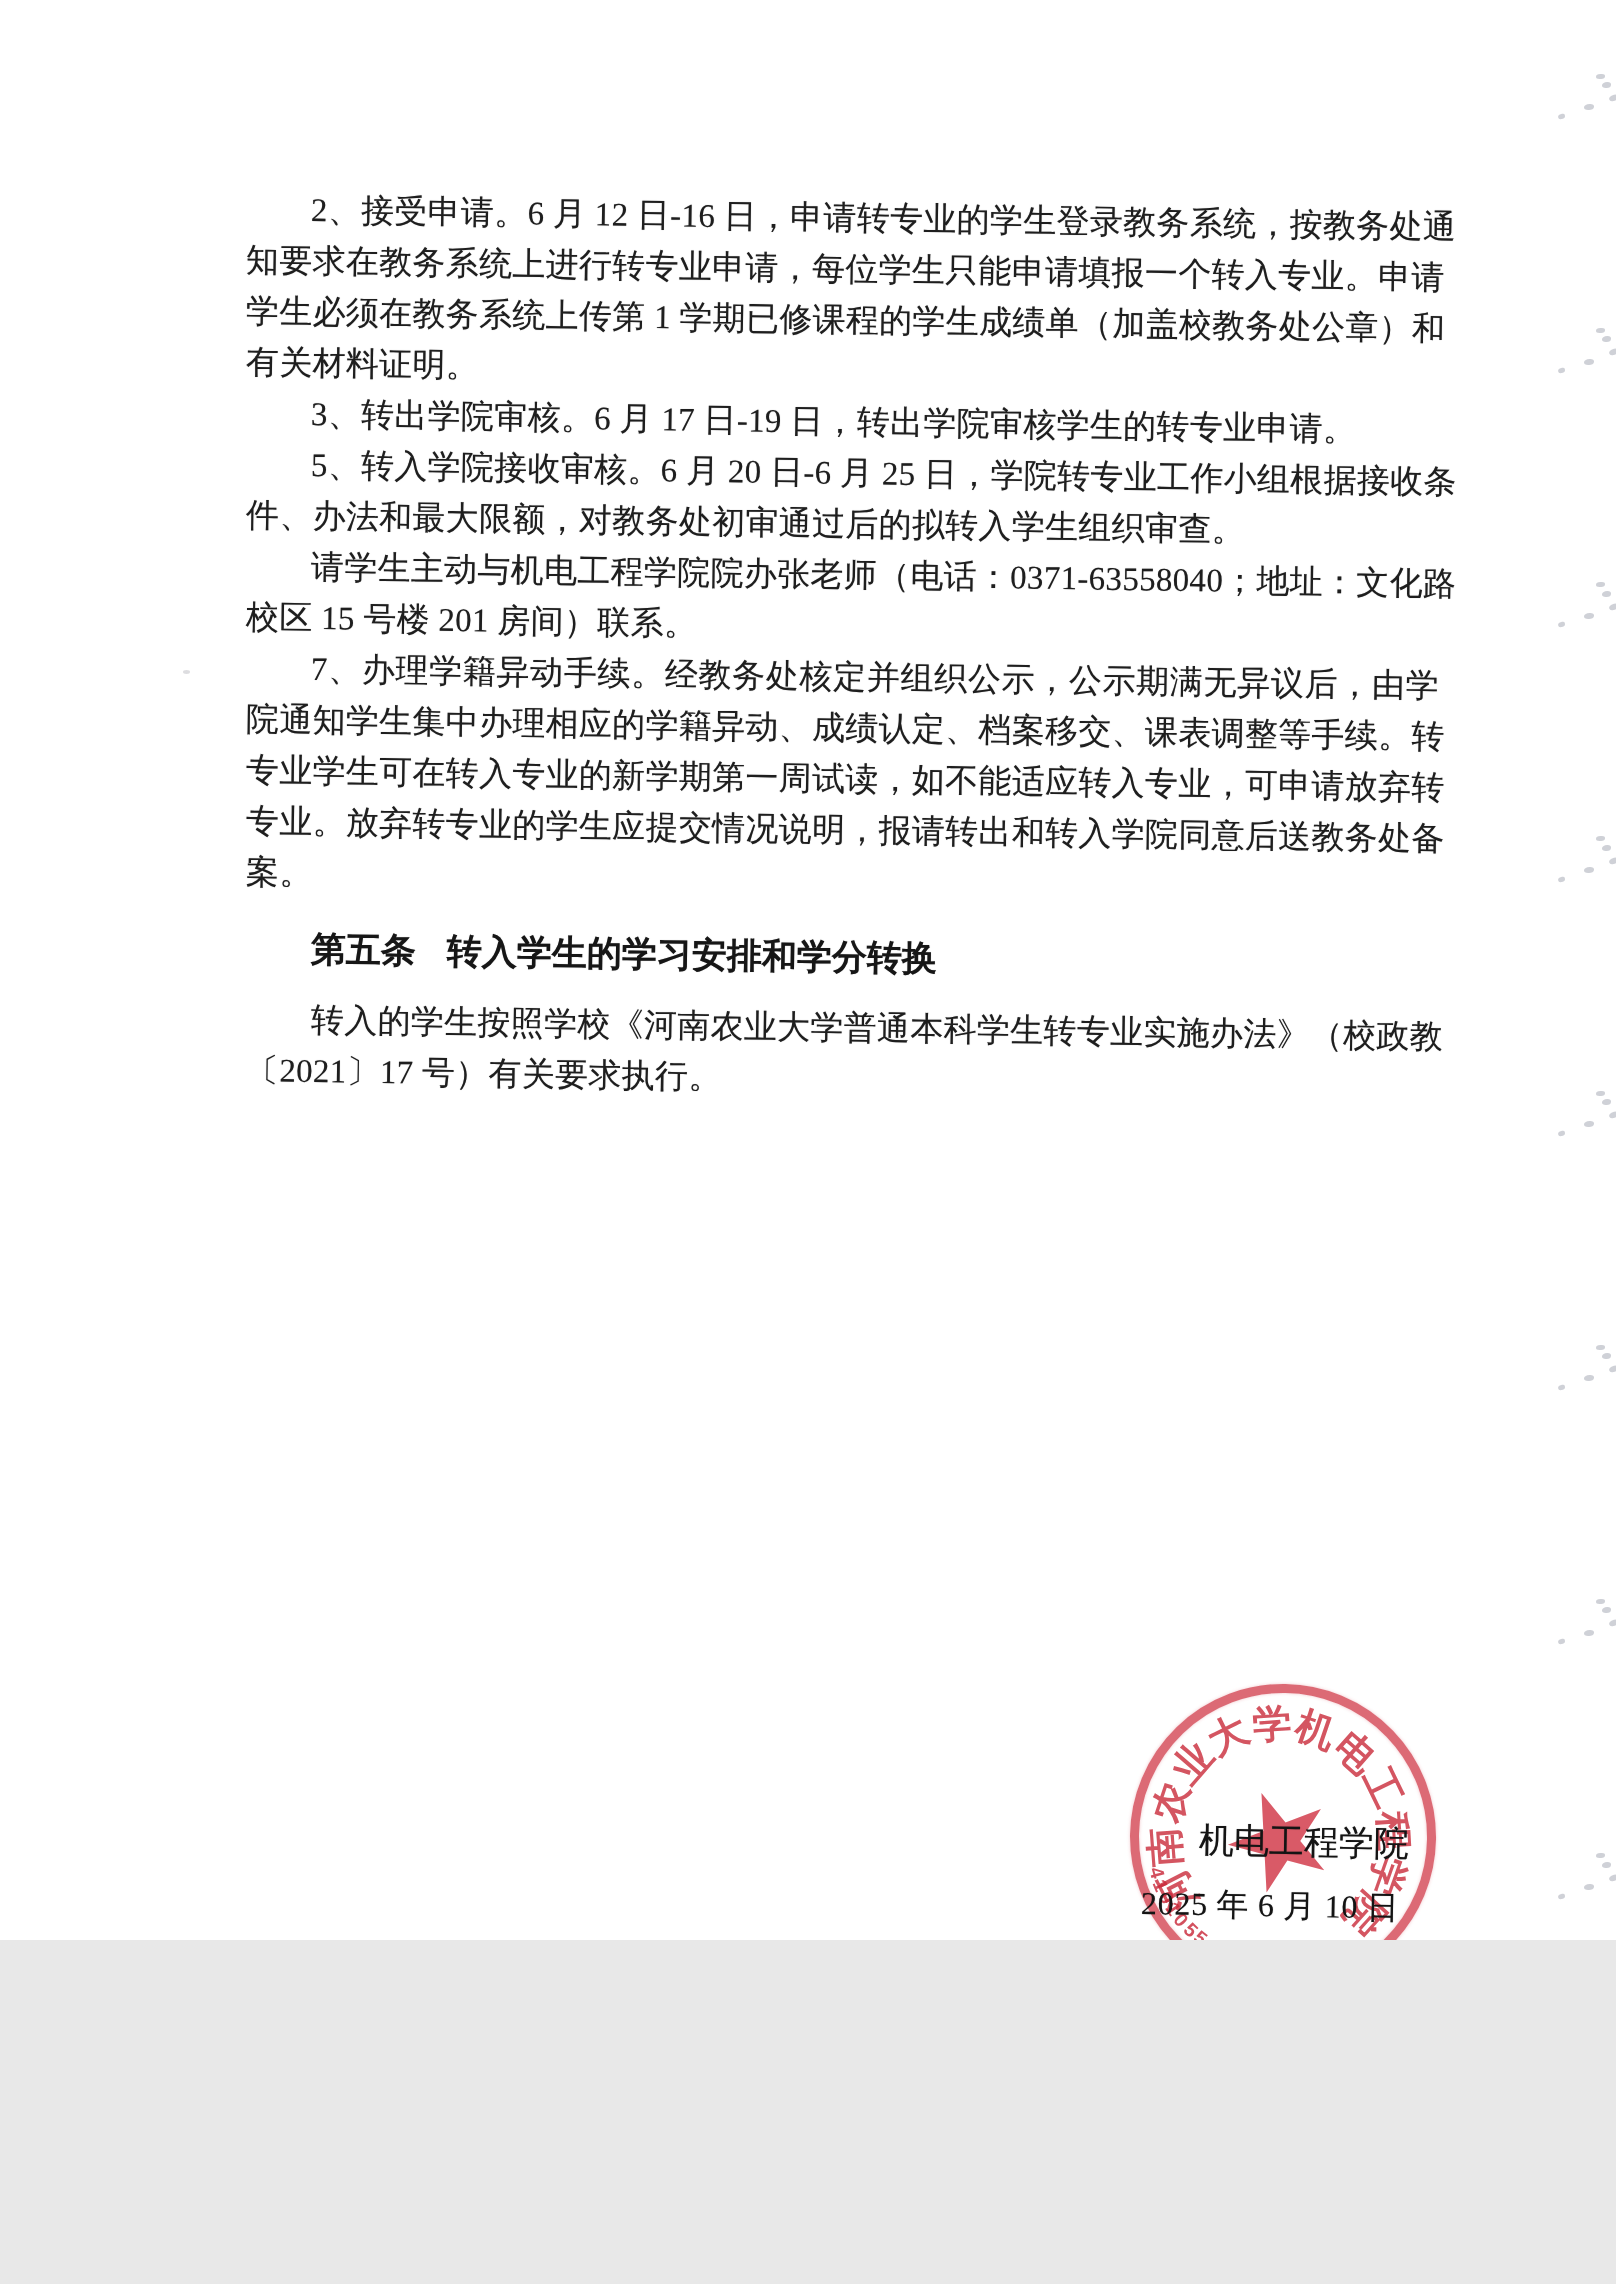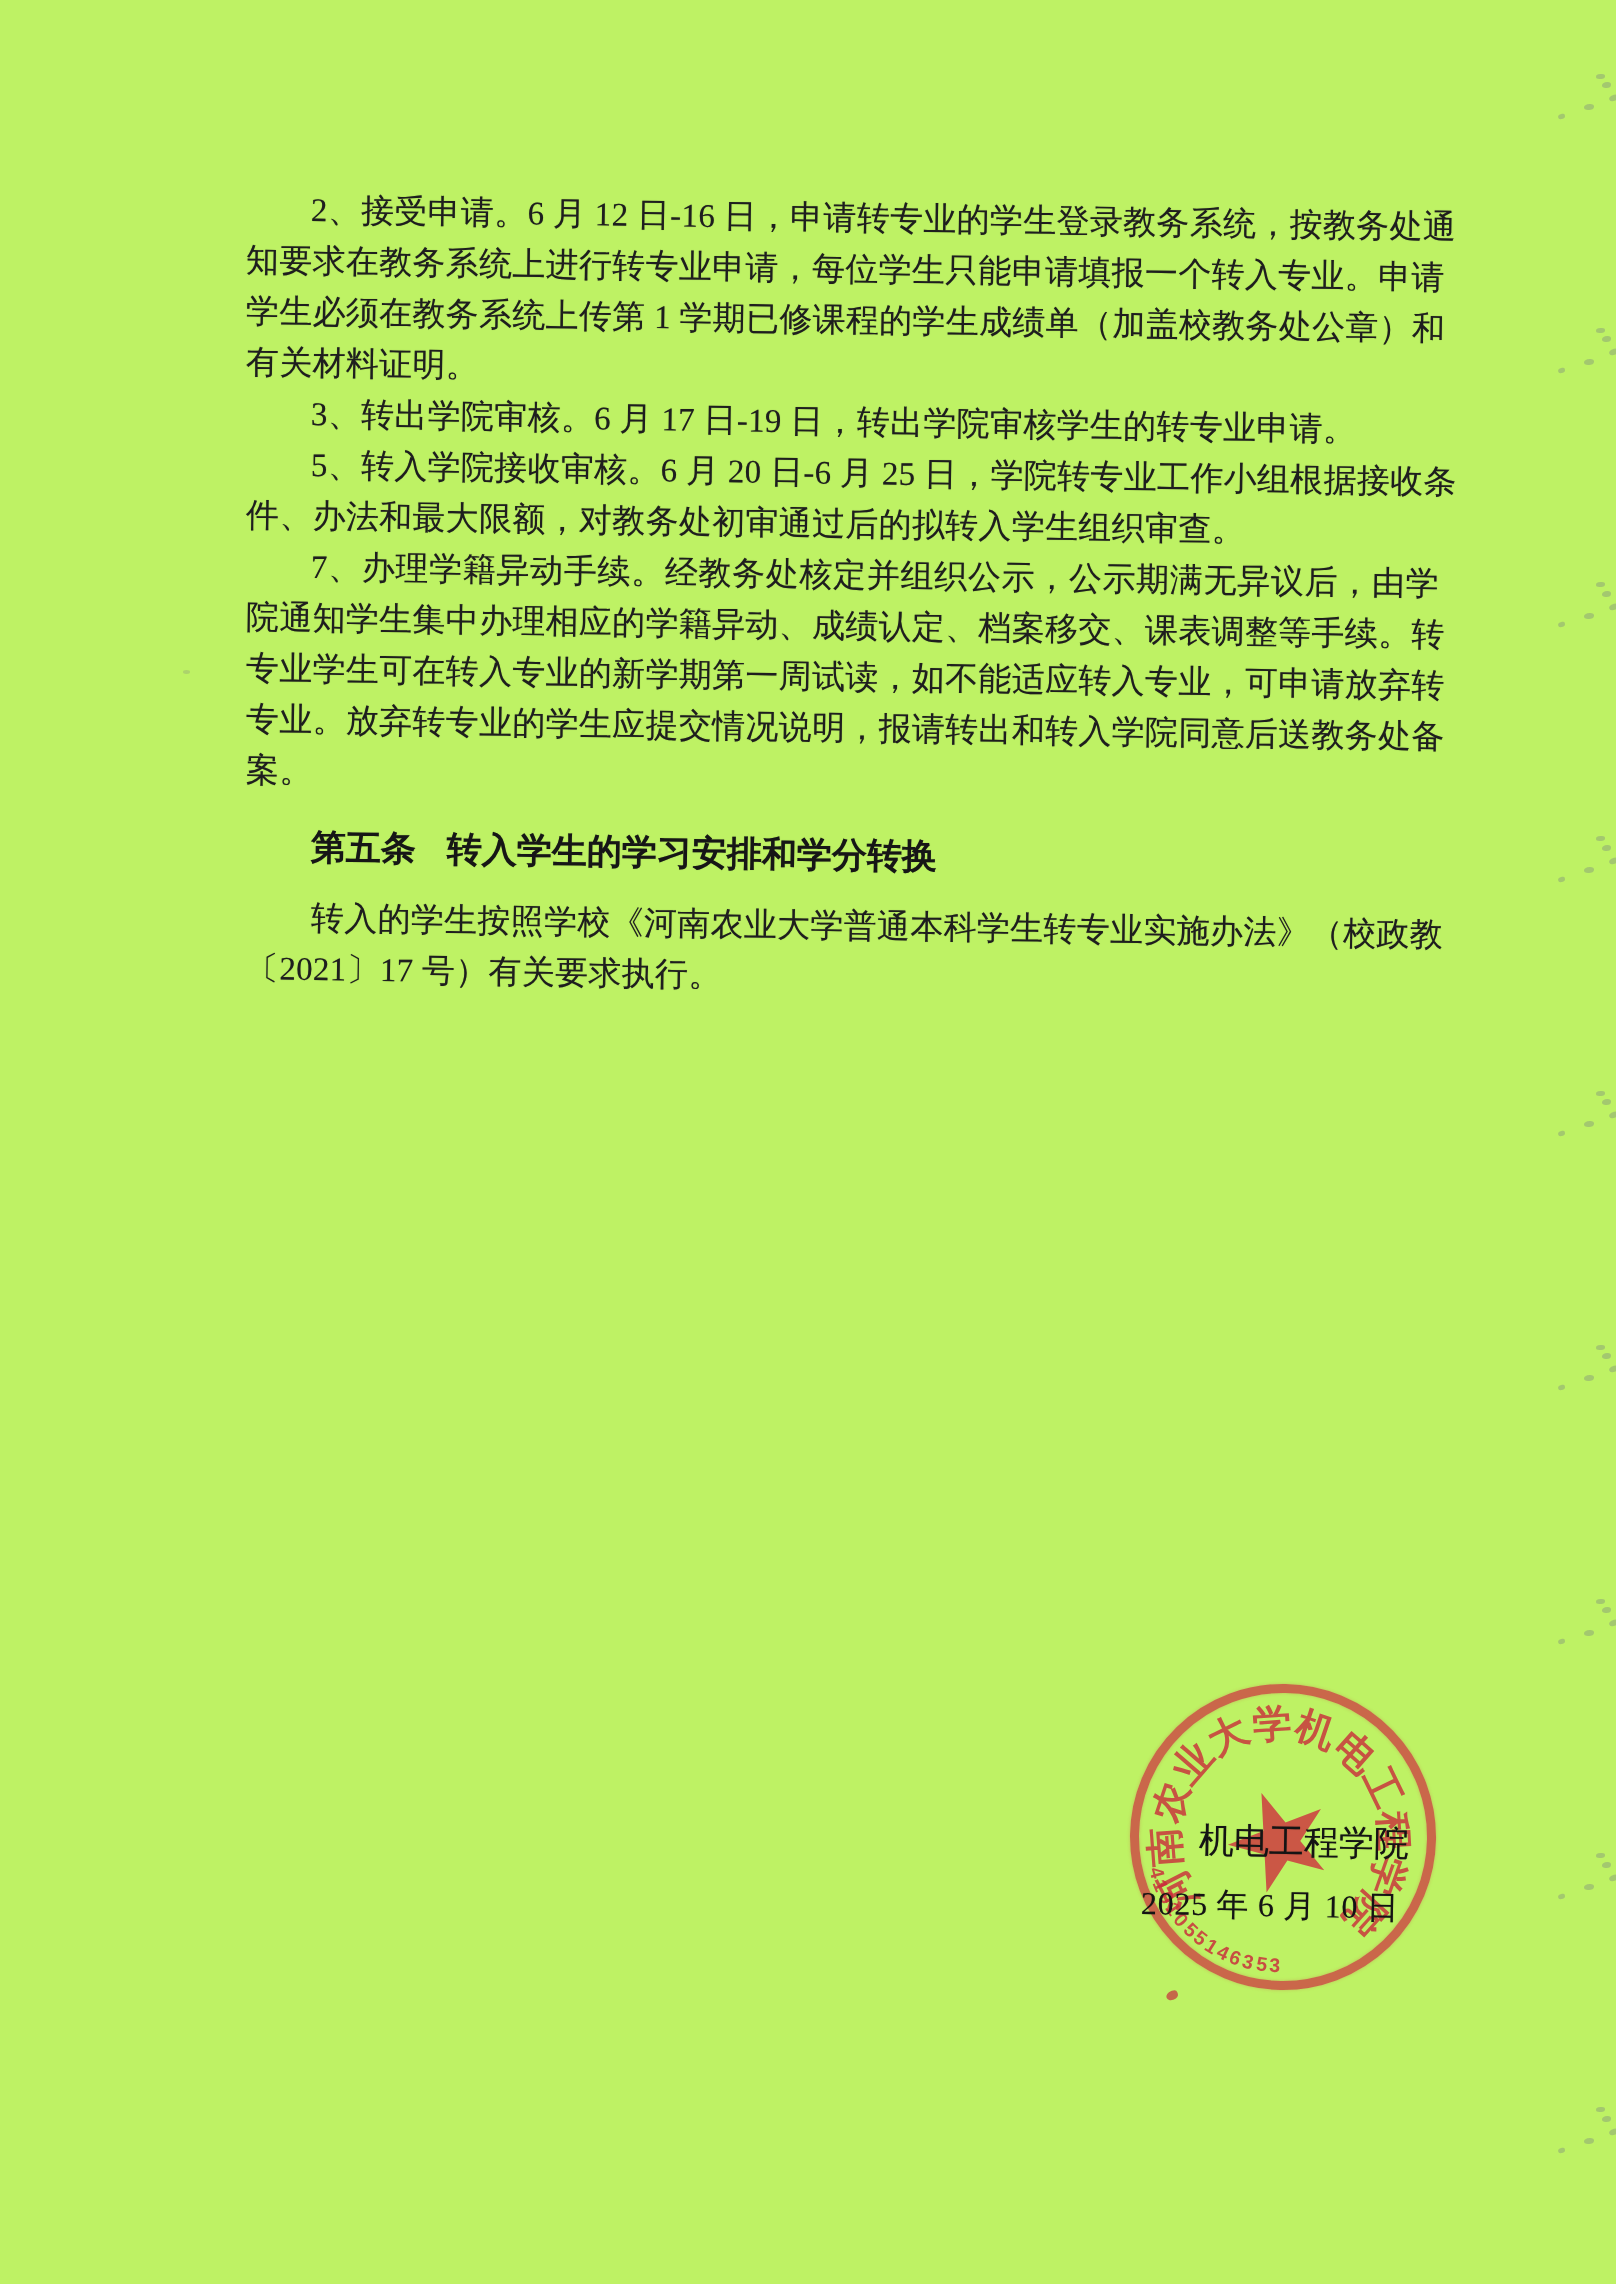--- a/index.html
+++ b/index.html
@@ -1,20 +1,20 @@
 <!DOCTYPE html>
 <html style="font-size:10.4px"><head>
 <meta charset="utf-8">
 <style>
   html, body { margin: 0; padding: 0; background: #e8e8e8; }
   .page {
     position: relative;
     width: 1617px;
-    height: 2284px;
-    background: #bef264;
+    height: 1940px;
+    background: #ffffff;
     overflow: hidden;
     font-family: "Liberation Serif", "DejaVu Serif", serif;
   }
   
   .doc {
     position: absolute;
     left: 246px;
     top: 184px;
     width: 1193px;
     color: #1e1e1e;
@@ -157,20 +157,24 @@
         <div class="line">知要求在教务系统上进行转专业申请，每位学生只能申请填报一个转入专业。申请</div>
         <div class="line">学生必须在教务系统上传第 1 学期已修课程的学生成绩单（加盖校教务处公章）和</div>
         <div class="line last">有关材料证明。</div>
       </div>
       <div class="para">
         <div class="line first last">3、转出学院审核。6 月 17 日-19 日，转出学院审核学生的转专业申请。</div>
       </div>
       <div class="para">
         <div class="line first">5、转入学院接收审核。6 月 20 日-6 月 25 日，学院转专业工作小组根据接收条</div>
         <div class="line last">件、办法和最大限额，对教务处初审通过后的拟转入学生组织审查。</div>
+      </div>
+      <div class="para">
+        <div class="line first">请学生主动与机电工程学院院办张老师（电话：0371-63558040；地址：文化路</div>
+        <div class="line last">校区 15 号楼 201 房间）联系。</div>
       </div>
       <div class="para">
         <div class="line first">7、办理学籍异动手续。经教务处核定并组织公示，公示期满无异议后，由学</div>
         <div class="line">院通知学生集中办理相应的学籍异动、成绩认定、档案移交、课表调整等手续。转</div>
         <div class="line">专业学生可在转入专业的新学期第一周试读，如不能适应转入专业，可申请放弃转</div>
         <div class="line">专业。放弃转专业的学生应提交情况说明，报请转出和转入学院同意后送教务处备</div>
         <div class="line last">案。</div>
       </div>
       <div class="heading"><span class="h-num">第五条</span><span>转入学生的学习安排和学分转换</span></div>
       <div class="para">

